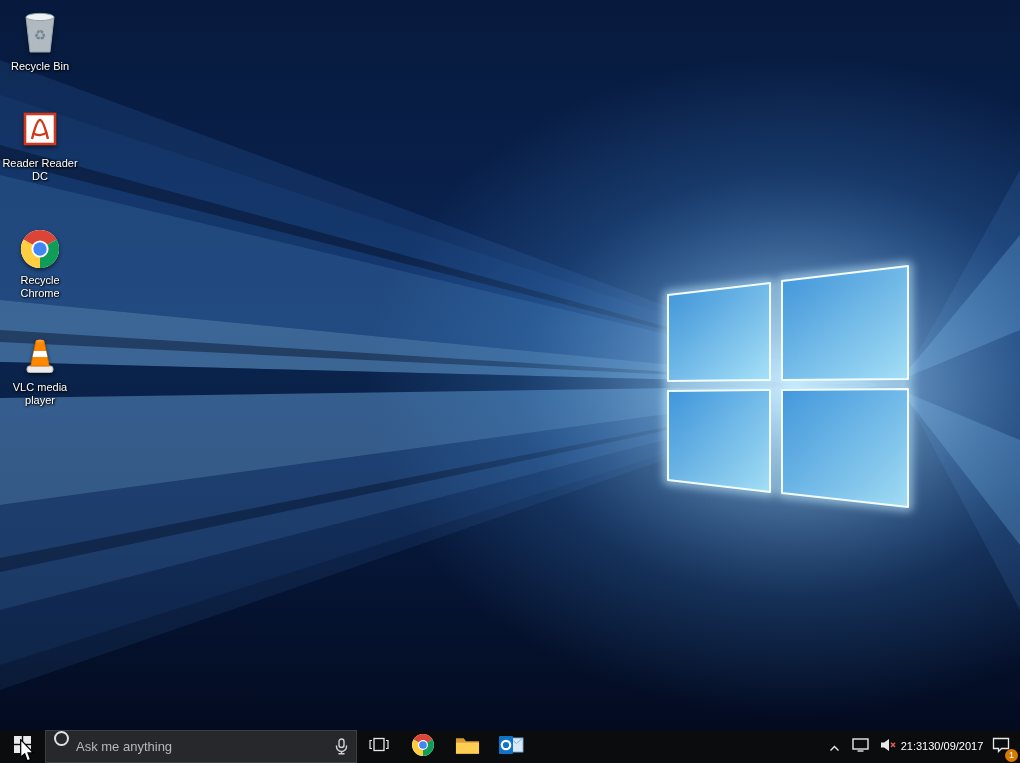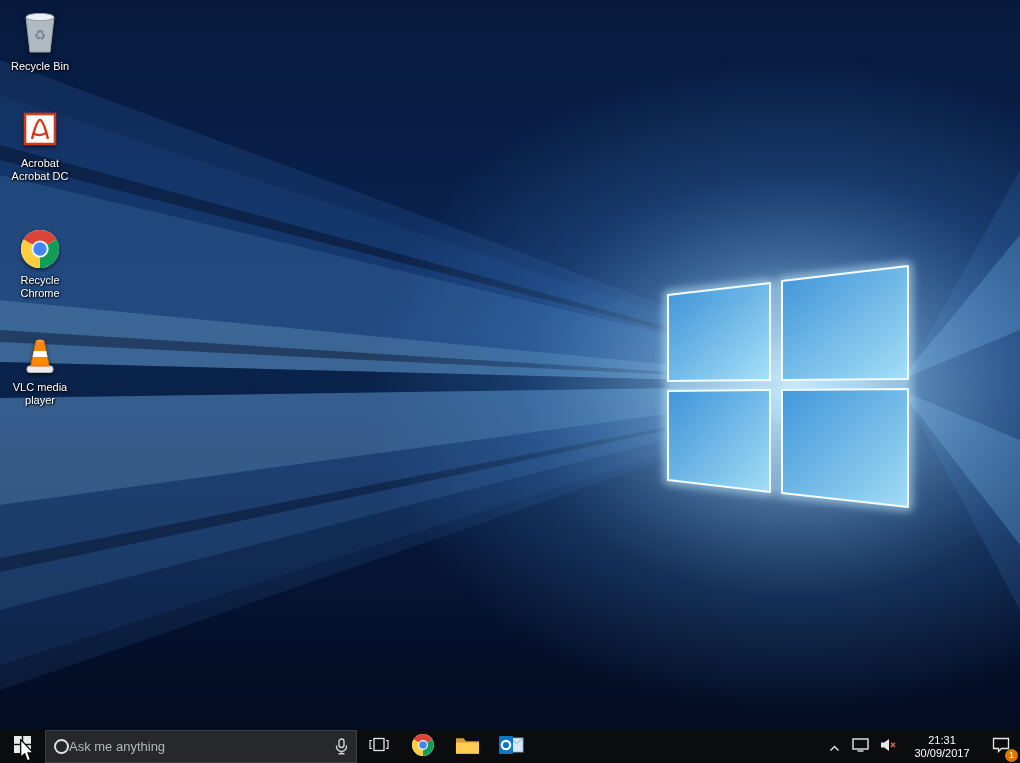--- a/index.html
+++ b/index.html
@@ -12,32 +12,32 @@
   
   .desktop-icon{position:absolute;left:2px;width:76px;display:flex;flex-direction:column;align-items:center;cursor:default}
   .desktop-icon .ic{height:50px;display:flex;align-items:flex-end;justify-content:center;filter:drop-shadow(0 2px 2px rgba(0,0,0,.55))}
   .desktop-icon .lbl{margin-top:4px;font-size:11px;line-height:13px;color:#fff;text-align:center;
       text-shadow:1px 1px 2px #000,0 0 3px #000}
 
   
   .taskbar{position:absolute;left:0;bottom:0;width:1020px;height:33px;background:#0b0c0e;display:flex;align-items:stretch;z-index:10}
   .tb-btn{display:flex;align-items:center;justify-content:center;cursor:pointer}
   .start{width:45px}
-  .searchbox{width:312px;background:#26282b;border:1px solid #3d4043;display:flex;align-items:center;padding:0 8px;}
+  .searchbox{width:312px;background:#26282b;border:1px solid #3d4043;display:flex;padding:0 8px;gap:7px}
   .cortana-ring{width:15px;height:15px;border:2px solid #dfe2e4;border-radius:50%;flex:none}
   .searchbox input{flex:1;min-width:0;background:transparent;border:none;outline:none;color:#e0e0e0;font-size:13px;font-family:"Liberation Sans",sans-serif}
   .searchbox input::placeholder{color:#b4b8bb}
   .mic{flex:none;display:flex;align-items:center}
   .taskview{width:44px}
   .appbtn{width:44px}
   .spacer{flex:1}
   .tray{display:flex;align-items:stretch}
   .tray-btn{display:flex;align-items:center;justify-content:center;cursor:pointer}
   .w24{width:24px}.w28{width:28px}
-  .clock{width:80px;display:flex;flex-direction:column;align-items:center;justify-content:center;color:#fff;font-size:11px;line-height:13px;cursor:pointer}
+  .clock{width:80px;display:flex;flex-direction:row;align-items:center;justify-content:center;color:#fff;font-size:11px;line-height:13px;cursor:pointer}
   .action-center{width:38px;position:relative}
   .badge{position:absolute;right:2px;bottom:1px;min-width:13px;height:13px;padding:0 2px;border-radius:8px;background:#d87a00;color:#fff;font-size:9px;line-height:13px;display:flex;align-items:center;justify-content:center}
 
   .cursor{position:absolute;left:19px;top:739px;z-index:50;pointer-events:none}
 </style>
 </head>
 <body>
 
 <div class="screen">
 
@@ -114,21 +114,21 @@
   </div>
 
   <div class="desktop-icon" style="top:103px">
     <span class="ic">
       <svg width="42" height="44" viewBox="0 0 42 44">
         <rect x="6" y="5" width="30" height="30" fill="#ffffff" stroke="#cf3a1e" stroke-width="2.6"></rect>
         <path d="M13,30 C16,18 19,11 21,11 C23,11 26,18 29,30" fill="none" stroke="#cf3a1e" stroke-width="2.4"></path>
         <path d="M14,24 C18,27 24,27 28,23" fill="none" stroke="#cf3a1e" stroke-width="2.2"></path>
       </svg>
     </span>
-    <span class="lbl">Acrobat Acrobat DC</span>
+    <span class="lbl">Reader Reader DC</span>
   </div>
 
   <div class="desktop-icon" style="top:220px">
     <span class="ic">
       <svg width="42" height="42" viewBox="0 0 44 44">
         <circle cx="22" cy="22" r="20" fill="#fff"></circle>
         <path d="M22,22 L4.7,12 A20,20 0 0 1 39.3,12 Z" fill="#db4437"></path>
         <path d="M22,22 L39.3,12 A20,20 0 0 1 22,42 Z" fill="#0f9d58"></path>
         <path d="M22,22 L22,42 A20,20 0 0 1 4.7,12 Z" fill="#ffcd40"></path>
         <circle cx="22" cy="22" r="9" fill="#fff"></circle>

